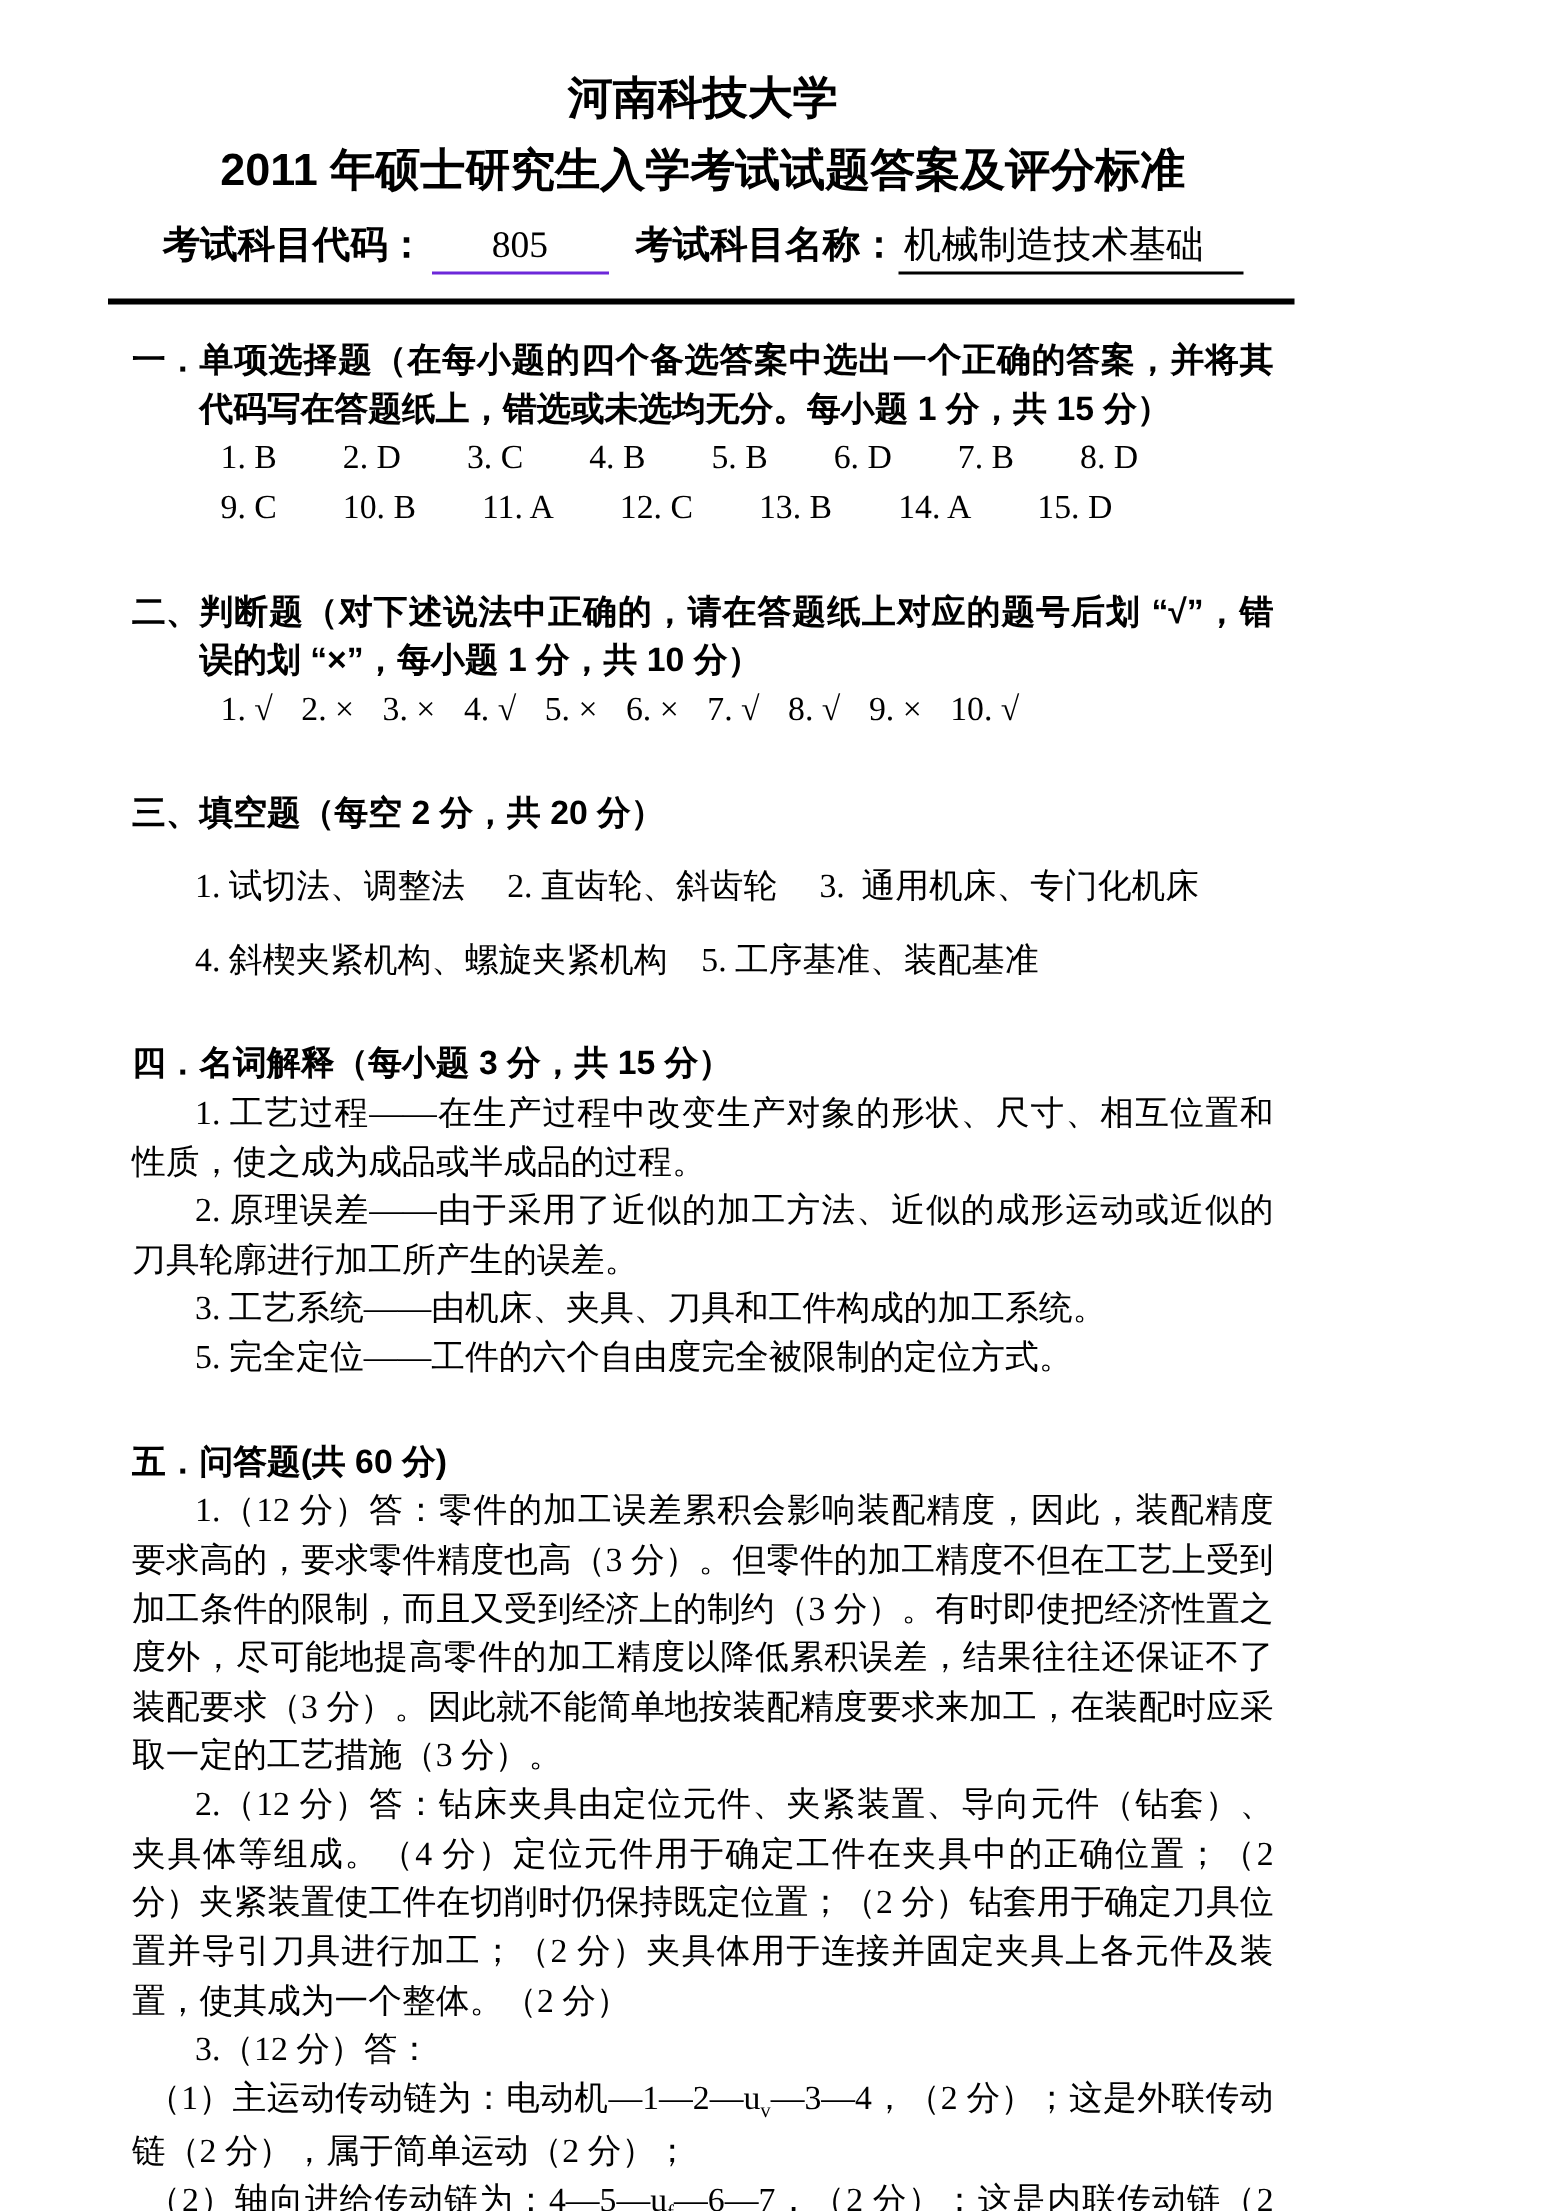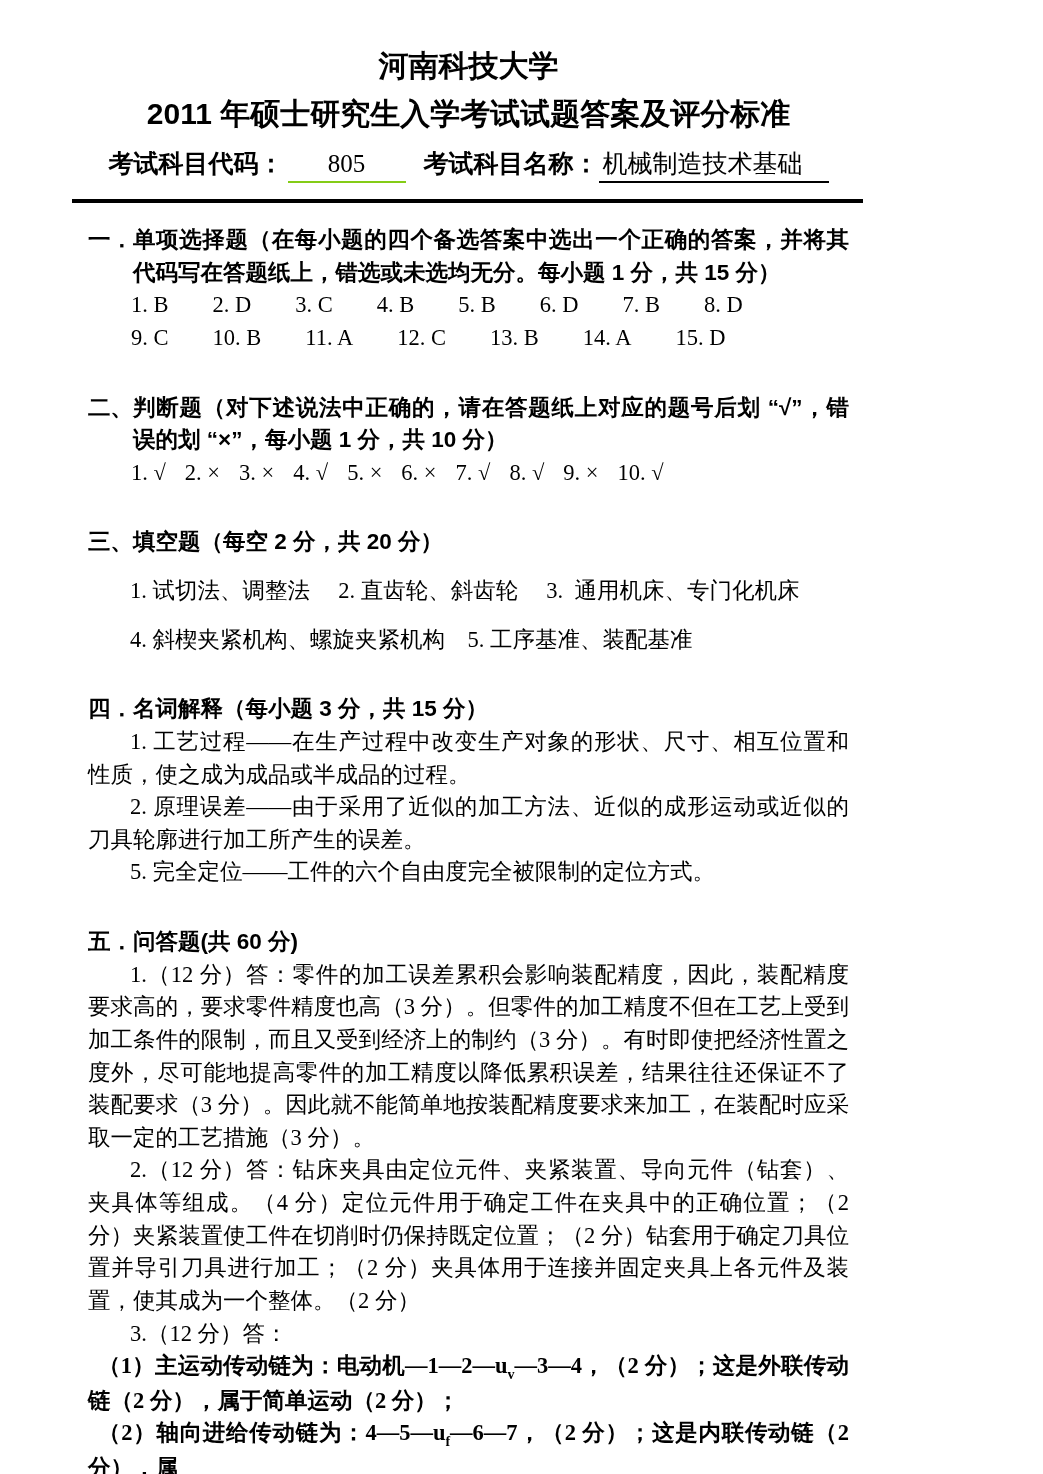--- a/index.html
+++ b/index.html
@@ -45,21 +45,21 @@
     white-space: nowrap;
   }
   .subject-label {
     font-family: "Liberation Sans", "DejaVu Sans", sans-serif;
     font-weight: 700;
   }
   .u-code {
     display: inline-block;
     min-width: 118px;
     text-align: center;
-    border-bottom: 2px solid #84cc16;
+    border-bottom: 2px solid #6d28d9;
     margin: 0 18px 0 4px;
   }
   .u-name {
     display: inline-block;
     border-bottom: 2px solid #000;
     padding: 0 26px 0 4px;
     text-align: right;
   }
   .header-rule {
     height: 4px;
@@ -70,34 +70,34 @@
   .section { margin-top: 37px; }
   .section.first { margin-top: 21px; }
   .sec-head {
     display: flex;
     font-family: "Liberation Sans", "DejaVu Sans", sans-serif;
     font-weight: 700;
     text-align: justify;
   }
   .sec-num { flex: 0 0 42px; }
   .sec-title { flex: 1 1 auto; }
-  .answers-block { margin-left: 43px; }
+  .answers-block { margin-left: 59px; }
   .answer-row { display: flex; flex-wrap: wrap; }
   .answer-row .ans { margin-right: 44px; white-space: nowrap; }
   .answer-row.tf .ans { margin-right: 19px; }
   .gapline {
     margin: 16px 0 0 42px;
     white-space: pre-wrap;
   }
   .para {
     margin: 0;
     text-indent: 42px;
     text-align: justify;
   }
-  .para.chain { text-indent: 10px; font-weight: bold; }
+  .para.chain { text-indent: 10px; }
   sub { font-size: 0.62em; }
 </style>
 </head>
 <body>
 
 <div class="page">
 
   <header class="doc-header">
     <h1 class="university">河南科技大学</h1>
     <h2 class="doc-title">2011 年硕士研究生入学考试试题答案及评分标准</h2>
@@ -168,20 +168,21 @@
     </section>
 
     <section class="section">
       <div class="sec-head">
         <span class="sec-num">四．</span>
         <div class="sec-title">名词解释（每小题 3 分，共 15 分）</div>
       </div>
       <div>
           <p class="para">1. 工艺过程——在生产过程中改变生产对象的形状、尺寸、相互位置和性质，使之成为成品或半成品的过程。</p>
           <p class="para">2. 原理误差——由于采用了近似的加工方法、近似的成形运动或近似的刀具轮廓进行加工所产生的误差。</p>
+          <p class="para">3. 工艺系统——由机床、夹具、刀具和工件构成的加工系统。</p>
           <p class="para">5. 完全定位——工件的六个自由度完全被限制的定位方式。</p>
         </div>
     </section>
 
     <section class="section">
       <div class="sec-head">
         <span class="sec-num">五．</span>
         <div class="sec-title">问答题(共 60 分)</div>
       </div>
       <p class="para">1.（12 分）答：零件的加工误差累积会影响装配精度，因此，装配精度要求高的，要求零件精度也高（3 分）。但零件的加工精度不但在工艺上受到加工条件的限制，而且又受到经济上的制约（3 分）。有时即使把经济性置之度外，尽可能地提高零件的加工精度以降低累积误差，结果往往还保证不了装配要求（3 分）。因此就不能简单地按装配精度要求来加工，在装配时应采取一定的工艺措施（3 分）。</p>

